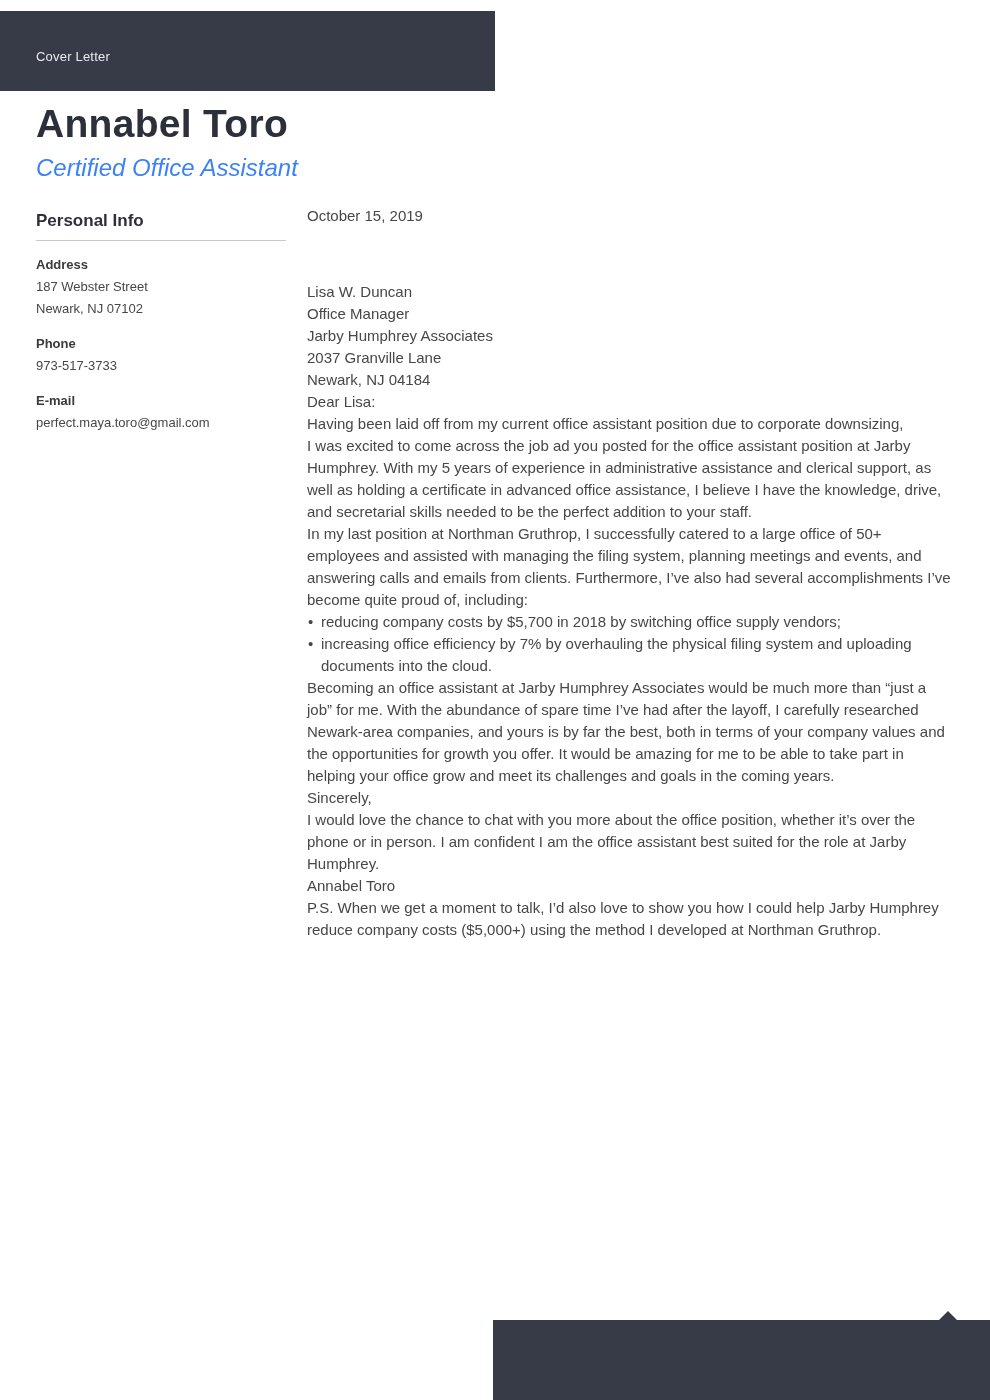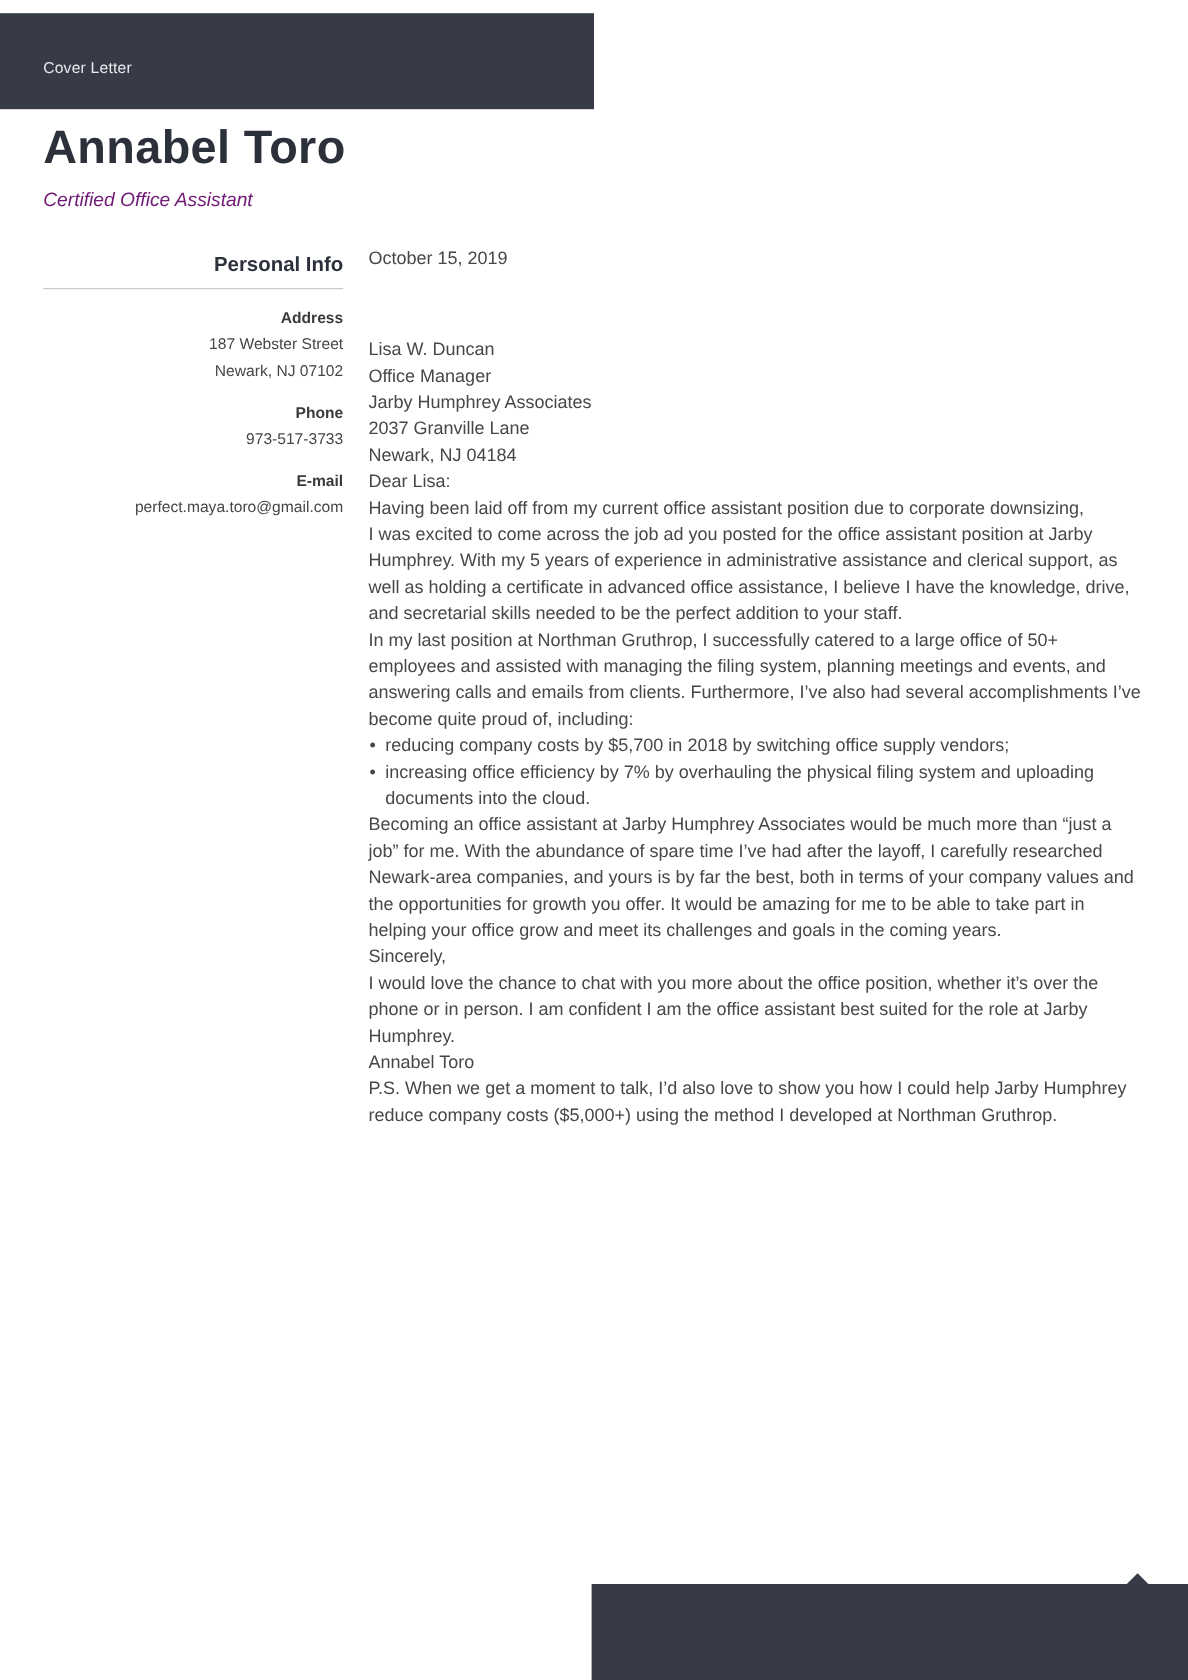--- a/index.html
+++ b/index.html
@@ -11,27 +11,27 @@
   .top-banner{position:absolute;left:0;top:0;width:495px;height:80px;background:#363b47;margin-top:11px;}
   .banner-label{position:absolute;left:36px;top:38px;font-size:13px;color:#e8eaee;letter-spacing:.2px;}
   .banner-arrow-down{
     position:absolute;left:33px;top:80px;width:0;height:0;
     border-left:10px solid transparent;border-right:10px solid transparent;
     border-top:11px solid #363b47;
   }
   
   .person-name{position:absolute;left:36px;top:100px;margin:0;font-size:39px;line-height:48px;
     font-weight:700;color:#2b303b;letter-spacing:.3px;}
-  .person-title{position:absolute;left:36px;top:154px;margin:0;font-size:16px;line-height:28px;
-    font-weight:400;font-style:italic;color:#701a75;}
+  .person-title{position:absolute;left:36px;top:154px;margin:0;font-size:24px;line-height:28px;
+    font-weight:400;font-style:italic;color:#3b82f6;}
   
-  .sidebar{position:absolute;left:36px;top:211px;width:250px;text-align:right;}
+  .sidebar{position:absolute;left:36px;top:211px;width:250px;}
   .sidebar-heading{margin:0;font-size:17px;font-weight:700;color:#2b303b;
     padding-bottom:9px;border-bottom:1px solid #c9c9c9;}
-  .field{margin-top:13px;margin-left:24px;}
+  .field{margin-top:13px;}
   .field-label{font-size:13px;font-weight:700;color:#3a3a3a;line-height:22px;}
   .field-value{font-size:13px;color:#474747;line-height:22px;}
   
   .letter{position:absolute;left:307px;top:205px;width:644px;
     font-size:15px;line-height:22px;color:#474747;}
   .letter p{margin:0;}
   .recipient{margin-top:54px;}
   .salutation{margin-top:50px;}
   .para{margin-top:23px;}
   .bullets{list-style:none;margin:0;padding:0;}

